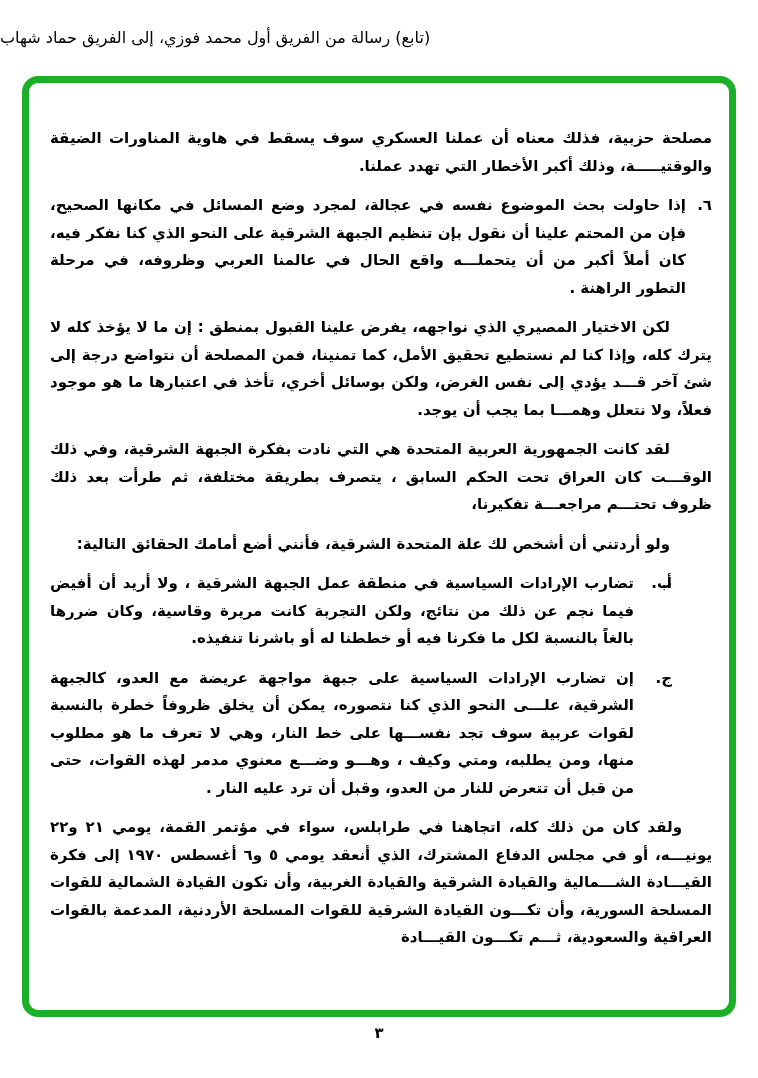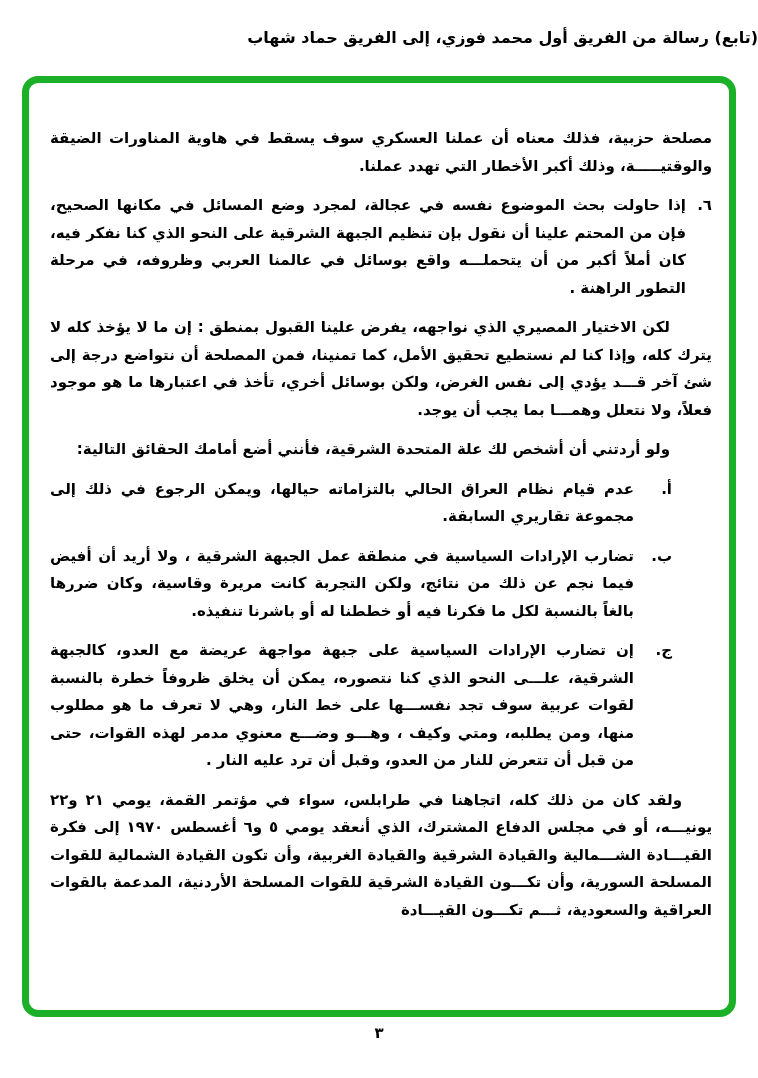--- a/index.html
+++ b/index.html
@@ -13,23 +13,23 @@
     height: 1078px;
     font-family: "DejaVu Sans", sans-serif;
     color: #000000;
     overflow: hidden;
   }
   .doc-header {
     position: absolute;
     top: 28px;
     left: 0;
     width: 758px;
-    text-align: right;
+    text-align: left;
     direction: rtl;
-    font-weight: bold;
+    font-weight: normal;
     font-size: 16px;
     letter-spacing: 0px;
   }
   .doc-frame {
     position: absolute;
     left: 22px;
     top: 76px;
     width: 714px;
     height: 941px;
     box-sizing: border-box;
@@ -88,31 +88,31 @@
 <div class="doc-header">(تابع) رسالة من الفريق أول محمد فوزي، إلى الفريق حماد شهاب</div>
 
 <div class="doc-frame">
   <div class="doc-body">
 
     <div class="block">مصلحة حزبية، فذلك معناه أن عملنا العسكري سوف يسقط في هاوية المناورات الضيقة والوقتيـــــة، وذلك أكبر الأخطار التي تهدد عملنا.</div>
 
 
     <div class="block num-item">
       <span class="marker">٦.</span>
-      <span>إذا حاولت بحث الموضوع نفسه في عجالة، لمجرد وضع المسائل في مكانها الصحيح، فإن من المحتم علينا أن نقول بإن تنظيم الجبهة الشرقية على النحو الذي كنا نفكر فيه، كان أملاً أكبر من أن يتحملـــه واقع بوسائل في عالمنا العربي وظروفه، في مرحلة التطور الراهنة .</span>
+      <span>إذا حاولت بحث الموضوع نفسه في عجالة، لمجرد وضع المسائل في مكانها الصحيح، فإن من المحتم علينا أن نقول بإن تنظيم الجبهة الشرقية على النحو الذي كنا نفكر فيه، كان أملاً أكبر من أن يتحملـــه واقع الحال في عالمنا العربي وظروفه، في مرحلة التطور الراهنة .</span>
     </div>
 
     <div class="block p-indent">لكن الاختيار المصيري الذي نواجهه، يفرض علينا القبول بمنطق : إن ما لا يؤخذ كله لا يترك كله، وإذا كنا لم نستطيع تحقيق الأمل، كما تمنينا، فمن المصلحة أن نتواضع درجة إلى شئ آخر قـــد يؤدي إلى نفس الغرض، ولكن بوسائل أخري، تأخذ في اعتبارها ما هو موجود فعلاً، ولا نتعلل وهمـــا بما يجب أن يوجد.</div>
 
+    <div class="block p-indent">لقد كانت الجمهورية العربية المتحدة هي التي نادت بفكرة الجبهة الشرقية، وفي ذلك الوقـــت كان العراق تحت الحكم السابق ، يتصرف بطريقة مختلفة، ثم طرأت بعد ذلك ظروف تحتـــم مراجعـــة تفكيرنا،</div>
 
     <div class="block p-indent">ولو أردتني أن أشخص لك علة المتحدة الشرقية، فأنني أضع أمامك الحقائق التالية:</div>
 
     <div class="block sub-item">
       <span class="marker">أ.</span>
-      <span>عدم قيام نظام العراق الحالي بالتزاماته حيالها، ويمكن الرجوع في ذلك إلى مجموعة تقاريري السابقة.</span>
     </div>
 
     <div class="block sub-item">
       <span class="marker">ب.</span>
       <span>تضارب الإرادات السياسية في منطقة عمل الجبهة الشرقية ، ولا أريد أن أفيض فيما نجم عن ذلك من نتائج، ولكن التجربة كانت مريرة وقاسية، وكان ضررها بالغاً بالنسبة لكل ما فكرنا فيه أو خططنا له أو باشرنا تنفيذه.</span>
     </div>
 
     <div class="block sub-item">
       <span class="marker">ج.</span>
       <span>إن تضارب الإرادات السياسية على جبهة مواجهة عريضة مع العدو، كالجبهة الشرقية، علـــى النحو الذي كنا نتصوره، يمكن أن يخلق ظروفاً خطرة بالنسبة لقوات عربية سوف تجد نفســـها على خط النار، وهي لا تعرف ما هو مطلوب منها، ومن يطلبه، ومتي وكيف ، وهـــو وضـــع معنوي مدمر لهذه القوات، حتى من قبل أن تتعرض للنار من العدو، وقبل أن ترد عليه النار .</span>

